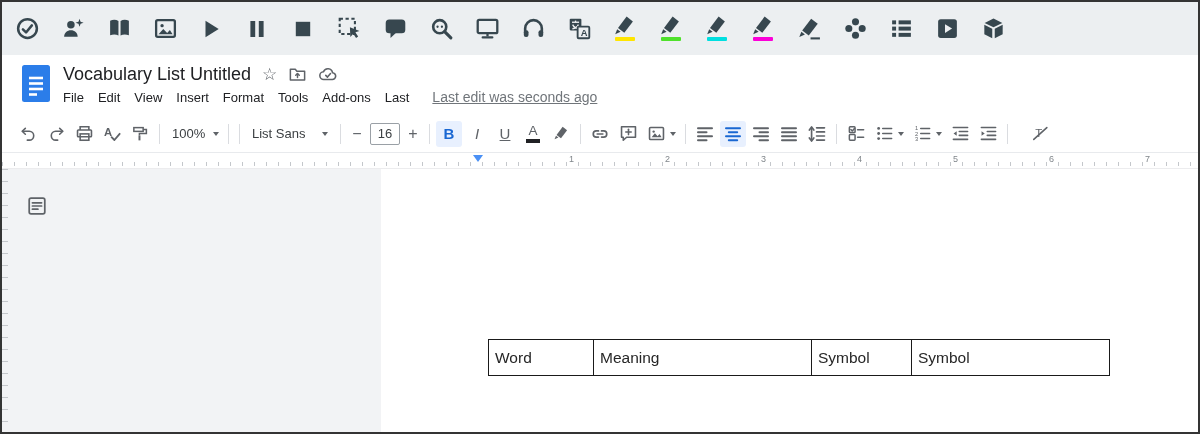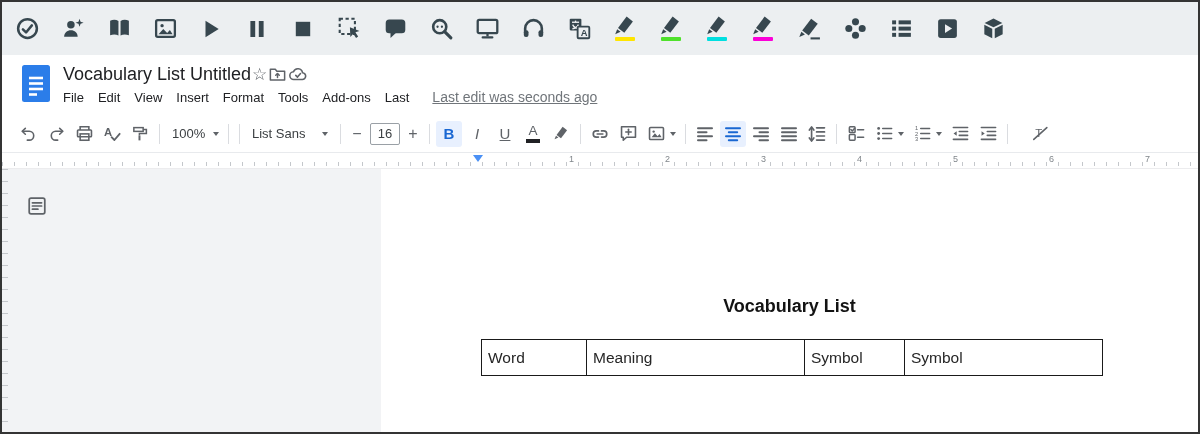--- a/index.html
+++ b/index.html
@@ -9,21 +9,21 @@
   
   .rw { height: 53px; background: #eceff1; display: flex; align-items: center; padding-left: 12px; gap: 20px; flex: 0 0 auto; color: #37474f; }
   .rwb { width: 26px; height: 34px; display: flex; flex-direction: column; align-items: center; justify-content: center; cursor: pointer; }
   .rwb svg { display: block; }
   .hlbar { width: 20px; height: 4px; margin-top: 1.5px; border-radius: 1px; display: block; }
 
   
   .hdr { height: 60px; background: #fff; display: flex; align-items: center; padding-left: 20px; flex: 0 0 auto; }
   .docicon { margin-right: 13px; }
   .hcol { display: flex; flex-direction: column; gap: 1px; }
-  .trow { display: flex; align-items: center; gap: 1px; }
+  .trow { display: flex; align-items: center; gap: 11px; }
   .dtitle-txt { font-size: 18px; color: #202124; }
   .hico { color: #5f6368; display: flex; align-items: center; cursor: pointer; }
   .star { font-family: "DejaVu Sans", sans-serif; font-size: 17px; line-height: 1; }
   .mrow { display: flex; align-items: center; font-size: 13px; color: #202124; margin-top: 2px; }
   .mi { padding: 2px 7px; cursor: pointer; border-radius: 3px; }
   .mi:first-child { padding-left: 0; }
   .lastedit { margin-left: 16px; color: #70757a; text-decoration: underline; font-size: 14px; cursor: pointer; }
 
   
   .tbar { height: 38px; background: #fff; border-bottom: 1px solid #e8eaed; display: flex; align-items: center; padding-left: 12px; flex: 0 0 auto; color: #5f6368; }
@@ -46,21 +46,21 @@
   .ticks { position: absolute; left: 0; right: 0; bottom: 2px; height: 4px; background: repeating-linear-gradient(to right, #c4c7cb 0 1px, transparent 1px 12px); }
   .rnum { position: absolute; top: 1px; font-size: 9px; color: #80868b; }
   .rmark { position: absolute; left: 471px; top: 2px; width: 0; height: 0; border-left: 5px solid transparent; border-right: 5px solid transparent; border-top: 7px solid #4a90f5; cursor: pointer; }
 
   
   .docarea { flex: 1; background: #f2f3f5; position: relative; }
   .vruler { position: absolute; left: 0; top: 0; bottom: 0; width: 6px; background: repeating-linear-gradient(to bottom, #c4c7cb 0 1px, transparent 1px 12px); }
   .outline-btn { position: absolute; left: 24px; top: 26px; color: #5f6368; cursor: pointer; }
   .page { position: absolute; left: 379px; top: 0; right: 0; bottom: 0; background: #fff; }
   .doc-title { position: absolute; top: 127px; left: 0; right: 0; text-align: center; font-size: 18px; font-weight: 700; color: #131313; cursor: text; }
-  .vtable { position: absolute; left: 100px; top: 170px; display: flex; border: 1px solid #1a1a1a; background: #fff; }
+  .vtable { position: absolute; left: 107px; top: 170px; display: flex; border: 1px solid #1a1a1a; background: #fff; }
   .vcell { height: 35px; line-height: 35px; padding-left: 6px; font-size: 15.5px; color: #262626; border-left: 1px solid #1a1a1a; cursor: text; }
   .vcell:first-child { border-left: none; }
 </style>
 </head>
 <body>
 
 <div class="screen">
 
   <div class="rw">
     <span class="rwb">
@@ -473,21 +473,20 @@
 
   <div class="docarea">
     <div class="vruler"></div>
     <span class="outline-btn"><svg width="22" height="22" viewBox="0 0 24 24" fill="none" stroke="currentColor" stroke-width="1.9" stroke-linecap="round">
           <rect x="3.5" y="3.5" width="17" height="17" rx="2"></rect>
           <line x1="7" y1="8.5" x2="17" y2="8.5"></line>
           <line x1="7" y1="12" x2="17" y2="12"></line>
           <line x1="7" y1="15.5" x2="13" y2="15.5"></line>
         </svg></span>
     <div class="page">
-      <div class="doc-title">Vocabulary List</div>
       <div class="vtable">
         <span class="vcell" style="width:104px">Word</span>
         <span class="vcell" style="width:218px">Meaning</span>
         <span class="vcell" style="width:100px">Symbol</span>
         <span class="vcell" style="width:198px">Symbol</span>
       </div>
     </div>
   </div>
 
 </div>

